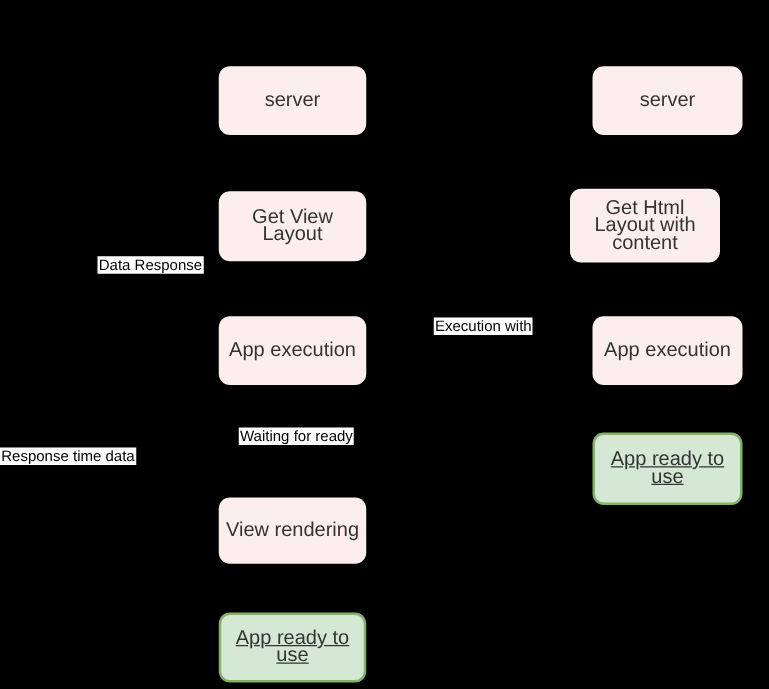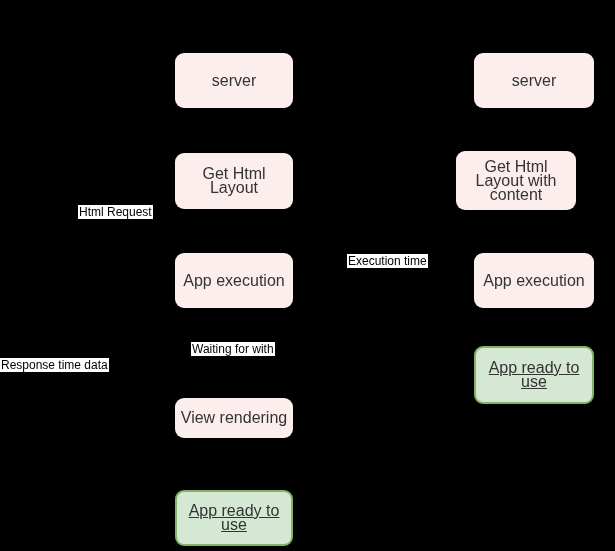--- a/index.html
+++ b/index.html
@@ -49,37 +49,37 @@
     white-space: nowrap;
   }
 </style>
 </head>
 <body>
 
 <div class="canvas">
 
   <div class="node process" style="left:175px; top:53px; width:118px; height:55px;">server</div>
 
-  <div class="node process" style="left:175px; top:153px; width:118px; height:56px;">Get Html Layout</div>
+  <div class="node process" style="left:175px; top:153px; width:118px; height:56px;">Get View Layout</div>
 
   <div class="node process" style="left:175px; top:253px; width:118px; height:55px;">App execution</div>
 
-  <div class="node process" style="left:175px; top:398px; width:118px; height:40px;">View rendering</div>
+  <div class="node process" style="left:175px; top:398px; width:118px; height:53px;">View rendering</div>
 
   <div class="node done" style="left:175px; top:490px; width:118px; height:56px;">App ready to use</div>
 
   <div class="node process" style="left:474px; top:53px; width:120px; height:55px;">server</div>
 
   <div class="node process" style="left:456px; top:151px; width:120px; height:59px;">Get Html Layout with content</div>
 
   <div class="node process" style="left:474px; top:253px; width:120px; height:55px;">App execution</div>
 
   <div class="node done" style="left:474px; top:346px; width:120px; height:58px;">App ready to use</div>
 
-  <div class="edge-label" style="left:78px; top:205px;">Html Request</div>
+  <div class="edge-label" style="left:78px; top:205px;">Data Response</div>
 
-  <div class="edge-label" style="left:347px; top:254px;">Execution time</div>
+  <div class="edge-label" style="left:347px; top:254px;">Execution with</div>
 
-  <div class="edge-label" style="left:191px; top:342px;">Waiting for with</div>
+  <div class="edge-label" style="left:191px; top:342px;">Waiting for ready</div>
 
   <div class="edge-label" style="left:0px; top:358px;">Response time data</div>
 
 </div>
 
 </body></html>

